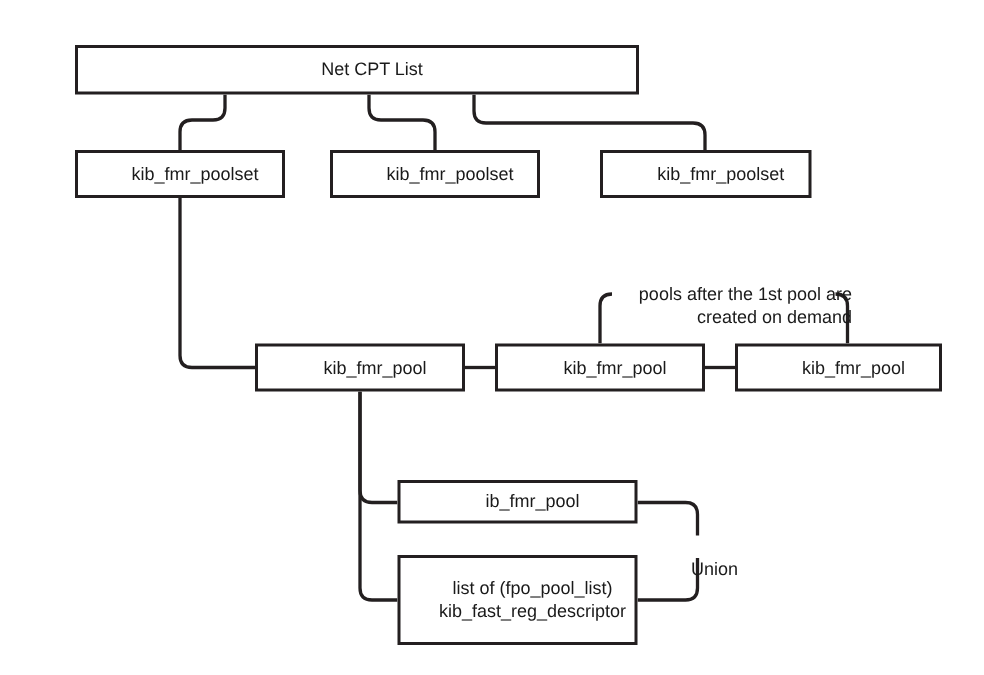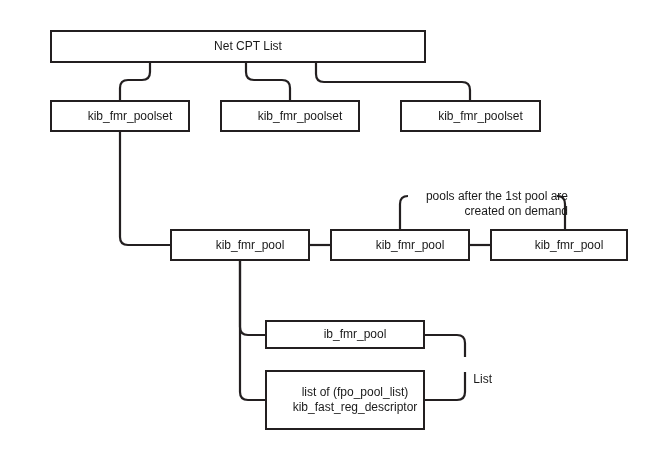--- a/index.html
+++ b/index.html
@@ -124,16 +124,16 @@
     <span>list of (fpo_pool_list)
 kib_fast_reg_descriptor</span>
   </div>
 
   <div class="free-label" style="left:398px; top:174px; width:170px;">
     <span>pools after the 1st pool are
 created on demand</span>
   </div>
 
   <div class="free-label" style="left:448px; top:357px; width:44px;">
-    <span>List</span>
+    <span>Union</span>
   </div>
 
 </div>
 
 </body></html>

